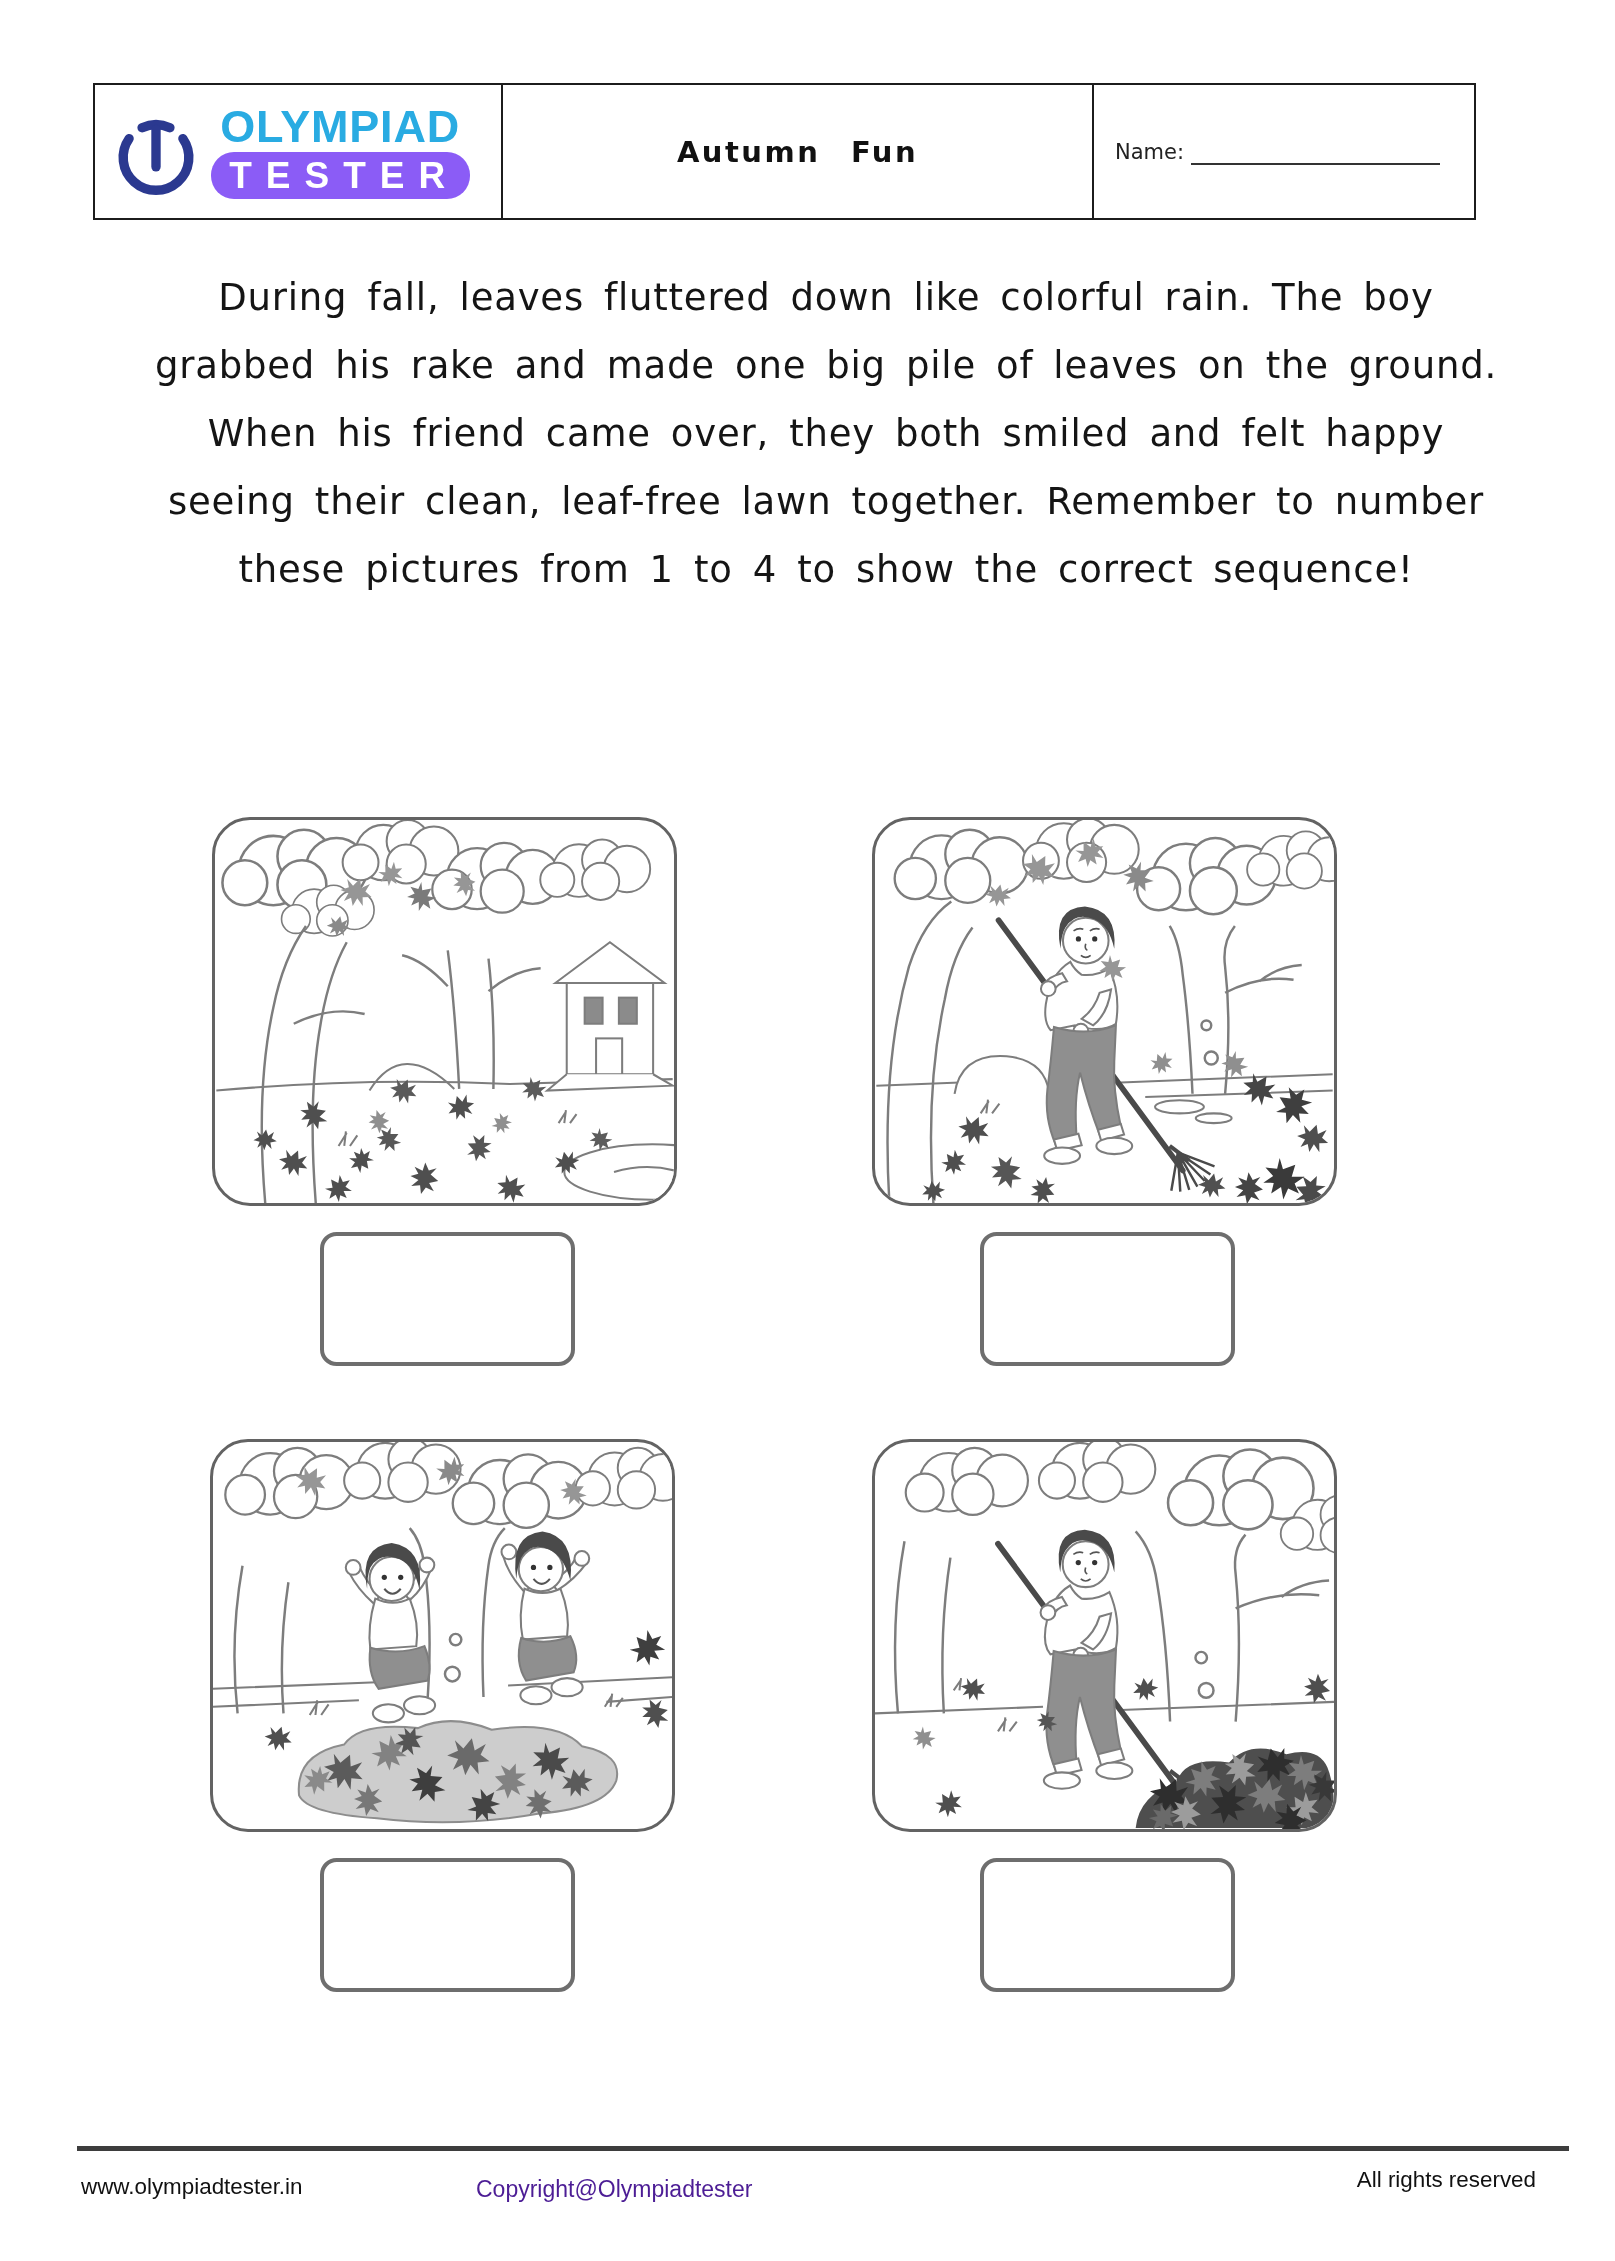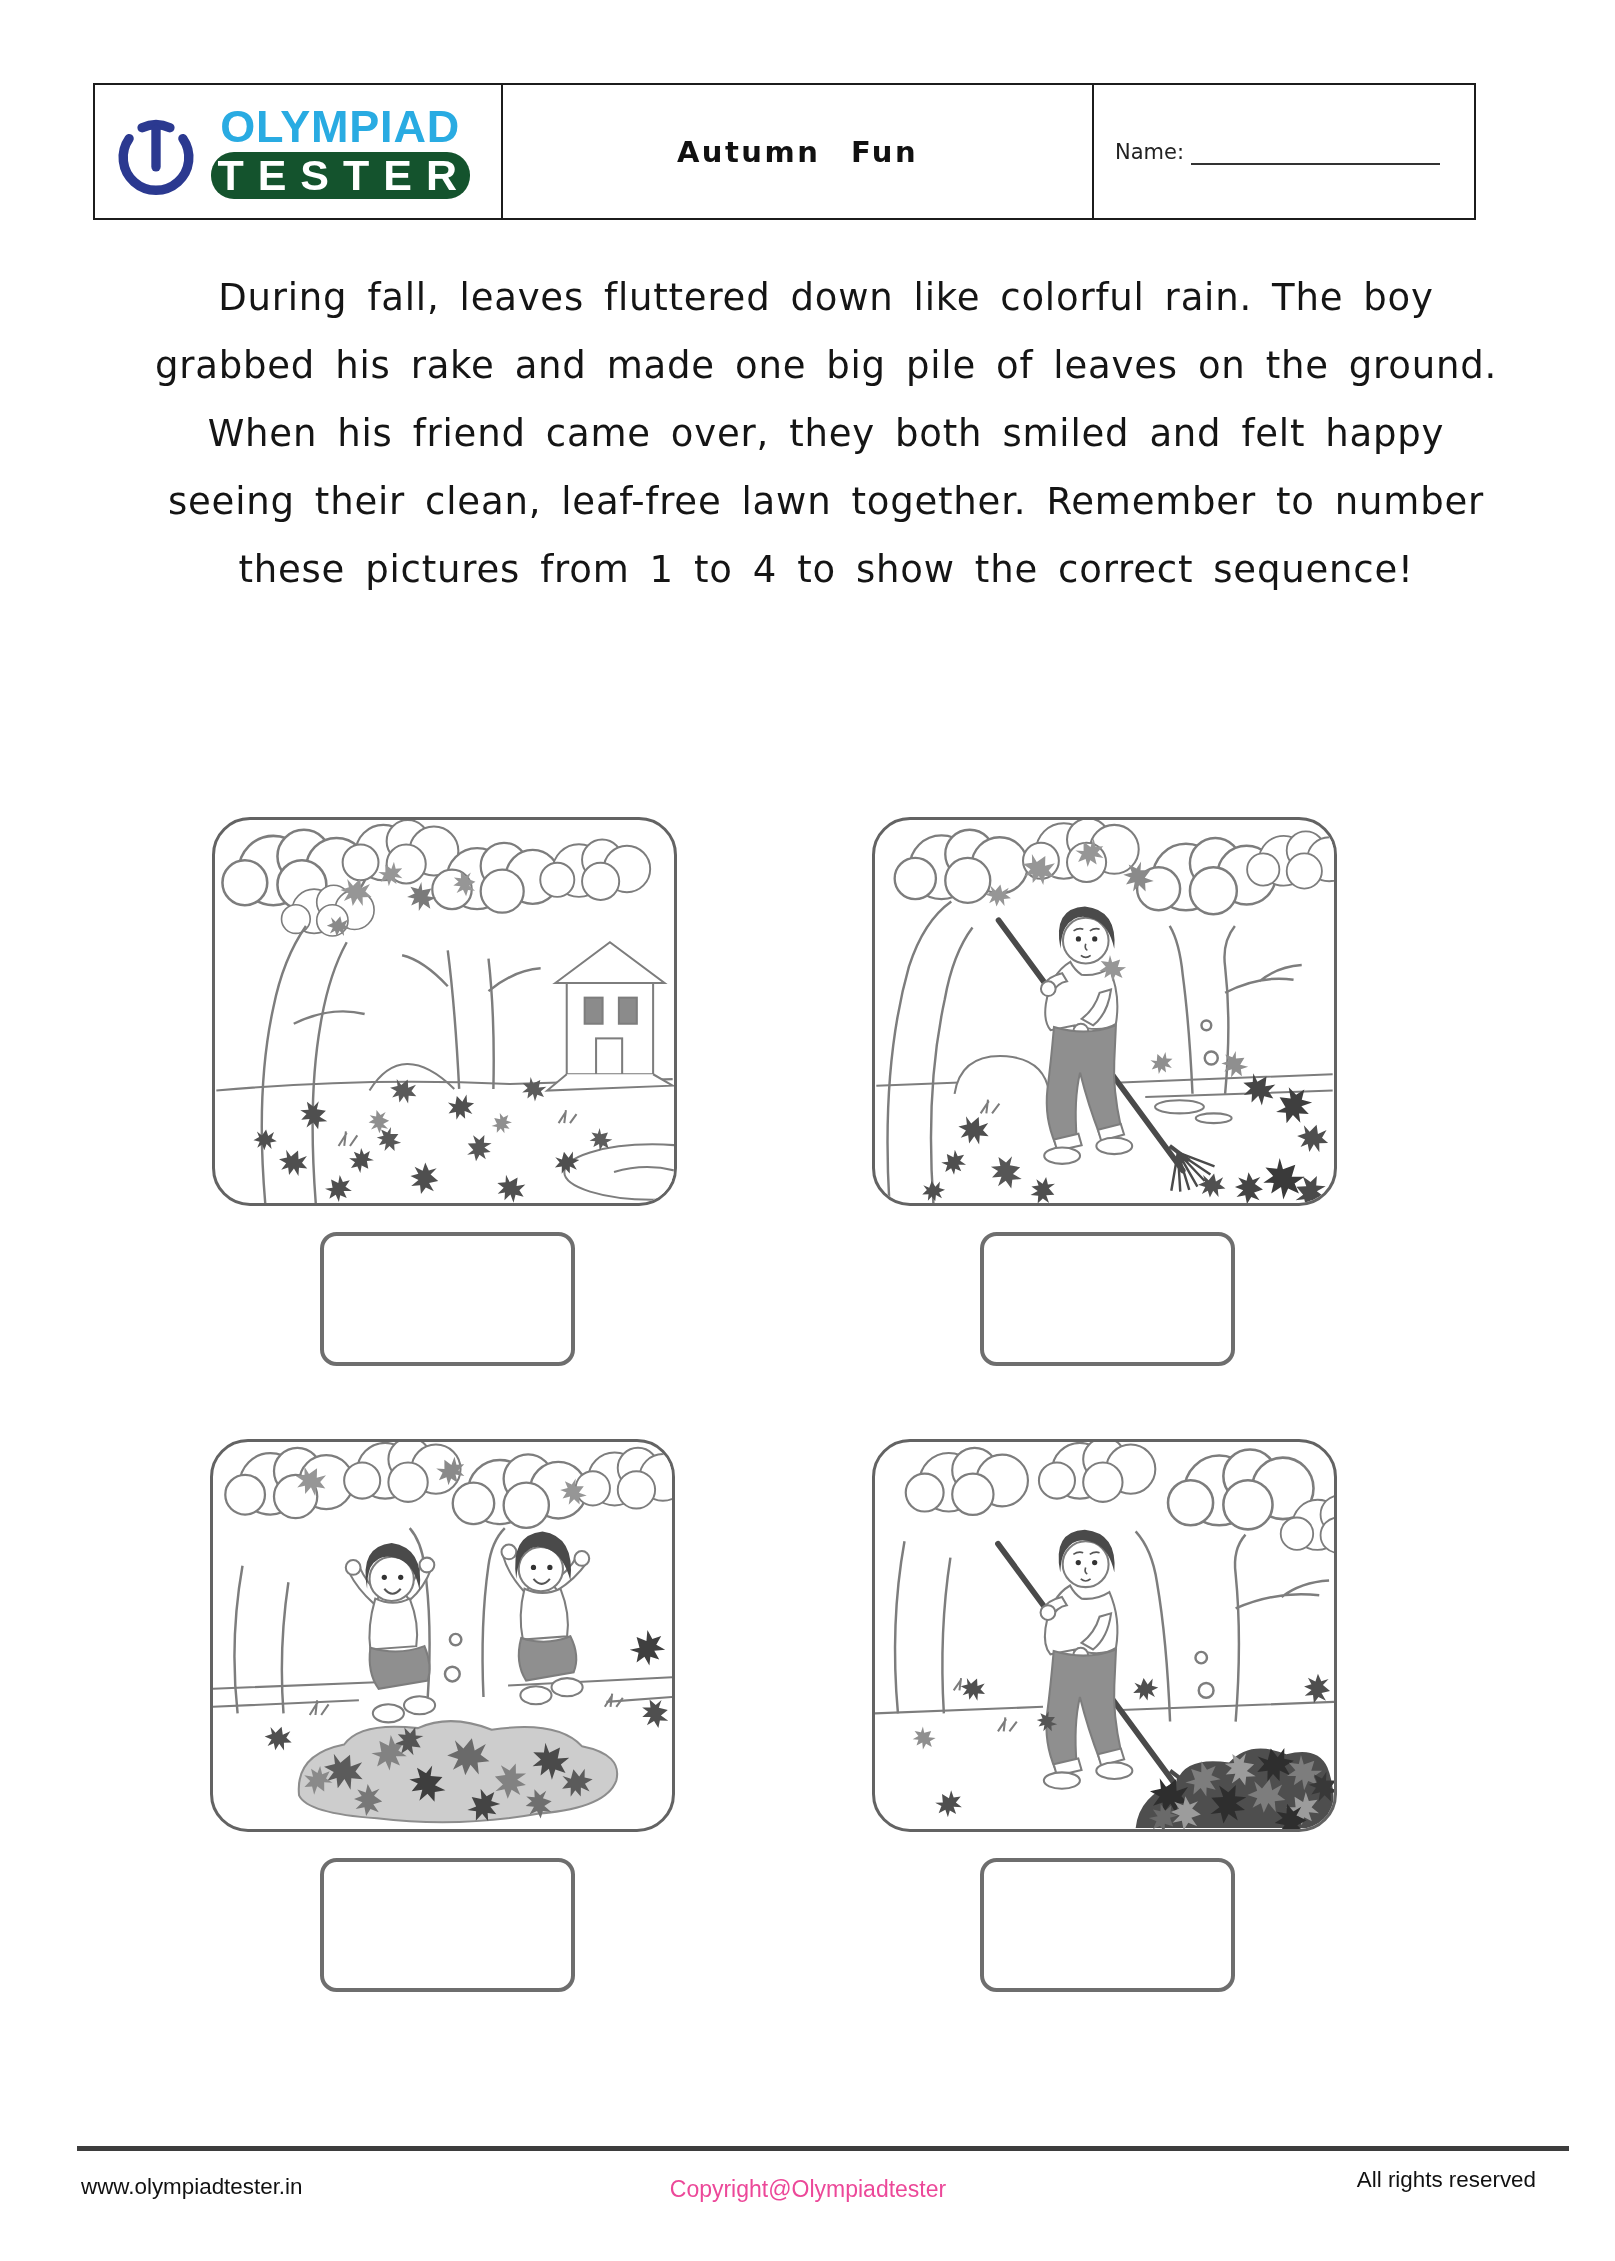--- a/index.html
+++ b/index.html
@@ -11,22 +11,22 @@
   .header-box{left:93px;top:83px;width:1383px;height:137px;border:2.5px solid #1c1c1c;
               display:flex;box-sizing:border-box;background:#fff;}
   .hcell{height:100%;box-sizing:border-box;position:relative;}
   .logo-cell{width:408px;border-right:2.5px solid #1c1c1c;display:flex;align-items:center;}
   .title-cell{width:591px;border-right:2.5px solid #1c1c1c;display:flex;align-items:center;justify-content:center;}
   .name-cell{flex:1;display:flex;align-items:center;padding-left:21px;}
   .logo-svg{margin-left:18px;flex:0 0 auto;}
   .brand{margin-left:11.6px;line-height:1;}
   .brand-top{font-family:"Liberation Sans",sans-serif;font-weight:bold;font-size:45px;
              color:#29abe2;letter-spacing:0.8px;}
-  .brand-bottom{margin-top:3.3px;background:#14532d;color:#ffffff;width:259px;height:47px;
-                font-family:"Liberation Sans",sans-serif;font-weight:bold;font-size:43px;
+  .brand-bottom{margin-top:3.3px;background:#8b5cf6;color:#ffffff;width:259px;height:47px;
+                font-family:"Liberation Sans",sans-serif;font-weight:bold;font-size:37px;
                 letter-spacing:14px;display:flex;align-items:center;justify-content:center;
                 padding-left:8.3px;box-sizing:border-box;border-radius:23px;}
   .page-title{font-size:29px;font-weight:bold;letter-spacing:2.5px;word-spacing:18px;color:#111;}
   .name-label{font-size:21px;color:#222;}
   .name-line{display:inline-block;width:249px;border-bottom:2.5px solid #333;height:25px;margin-left:6.6px;}
 
   
   .instructions{left:95px;top:264px;width:1462px;}
   .instr-line{font-size:37px;line-height:68px;letter-spacing:0.8px;word-spacing:7.5px;
               white-space:nowrap;color:#151515;}
@@ -42,22 +42,22 @@
   
   .ansbox{width:255px;height:134px;border:4.2px solid #6e6e6e;border-radius:16.6px;background:#fff;box-sizing:border-box;}
   .b1{left:320px;top:1232px;}
   .b2{left:980px;top:1232px;}
   .b3{left:320px;top:1858px;}
   .b4{left:980px;top:1858px;}
 
   
   .footer-rule{left:77px;top:2146px;width:1492px;height:5px;background:#3d3d3d;}
   .footer-left{left:81px;top:2174px;font-family:"Liberation Sans",sans-serif;font-size:22.4px;color:#111;}
-  .footer-center{left:476px;top:2176px;width:664px;text-align:center;font-family:"Liberation Sans",sans-serif;
-                 font-size:23px;color:#ec4899;}
+  .footer-center{left:476px;top:2176px;width:664px;text-align:left;font-family:"Liberation Sans",sans-serif;
+                 font-size:23px;color:#4c1d95;}
   .footer-right{right:80px;top:2167px;font-family:"Liberation Sans",sans-serif;font-size:22.4px;color:#111;}
 </style>
 </head>
 <body>
 
 <svg width="0" height="0" style="position:absolute" aria-hidden="true">
   <defs>
     <path id="leaf" d="M0 -11 L3 -4 L9 -9 L7 -2 L13 1 L6 3 L8 10 L2 5 L0 12 L-3 6 L-8 10 L-6 3 L-13 2 L-7 -2 L-10 -8 L-4 -4 Z"></path>
     <g id="cloud" fill="#ffffff" stroke="#7d7d7d" stroke-width="2.5">
       <circle cx="0" cy="0" r="34"></circle>

